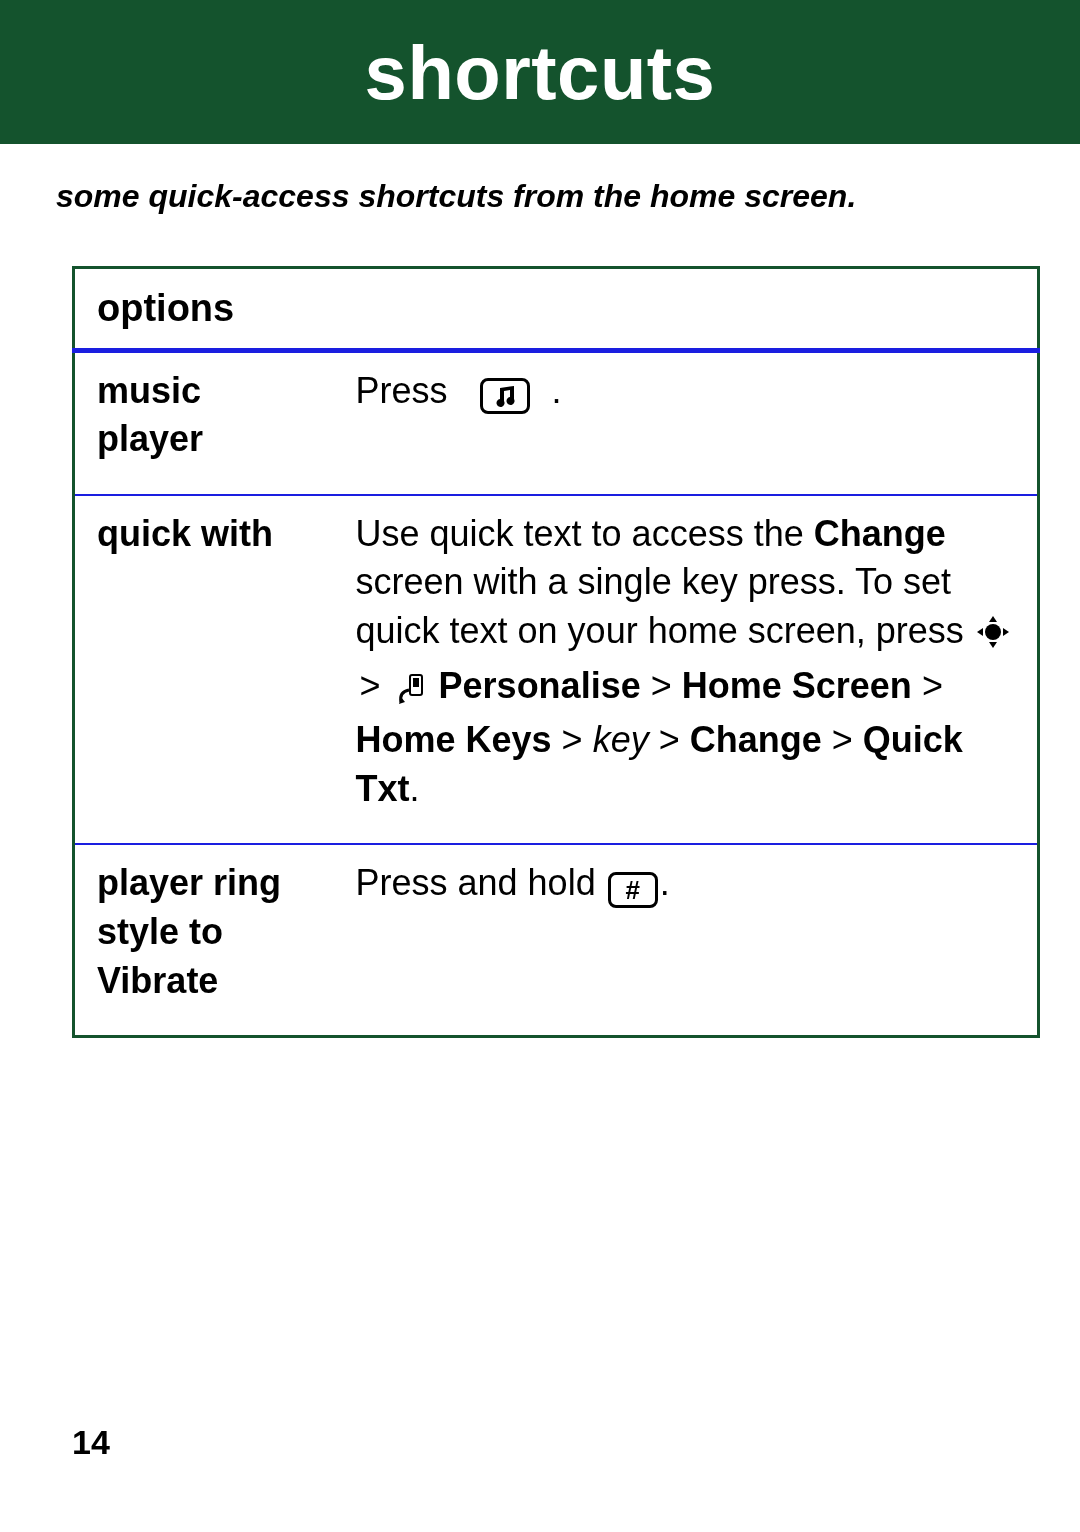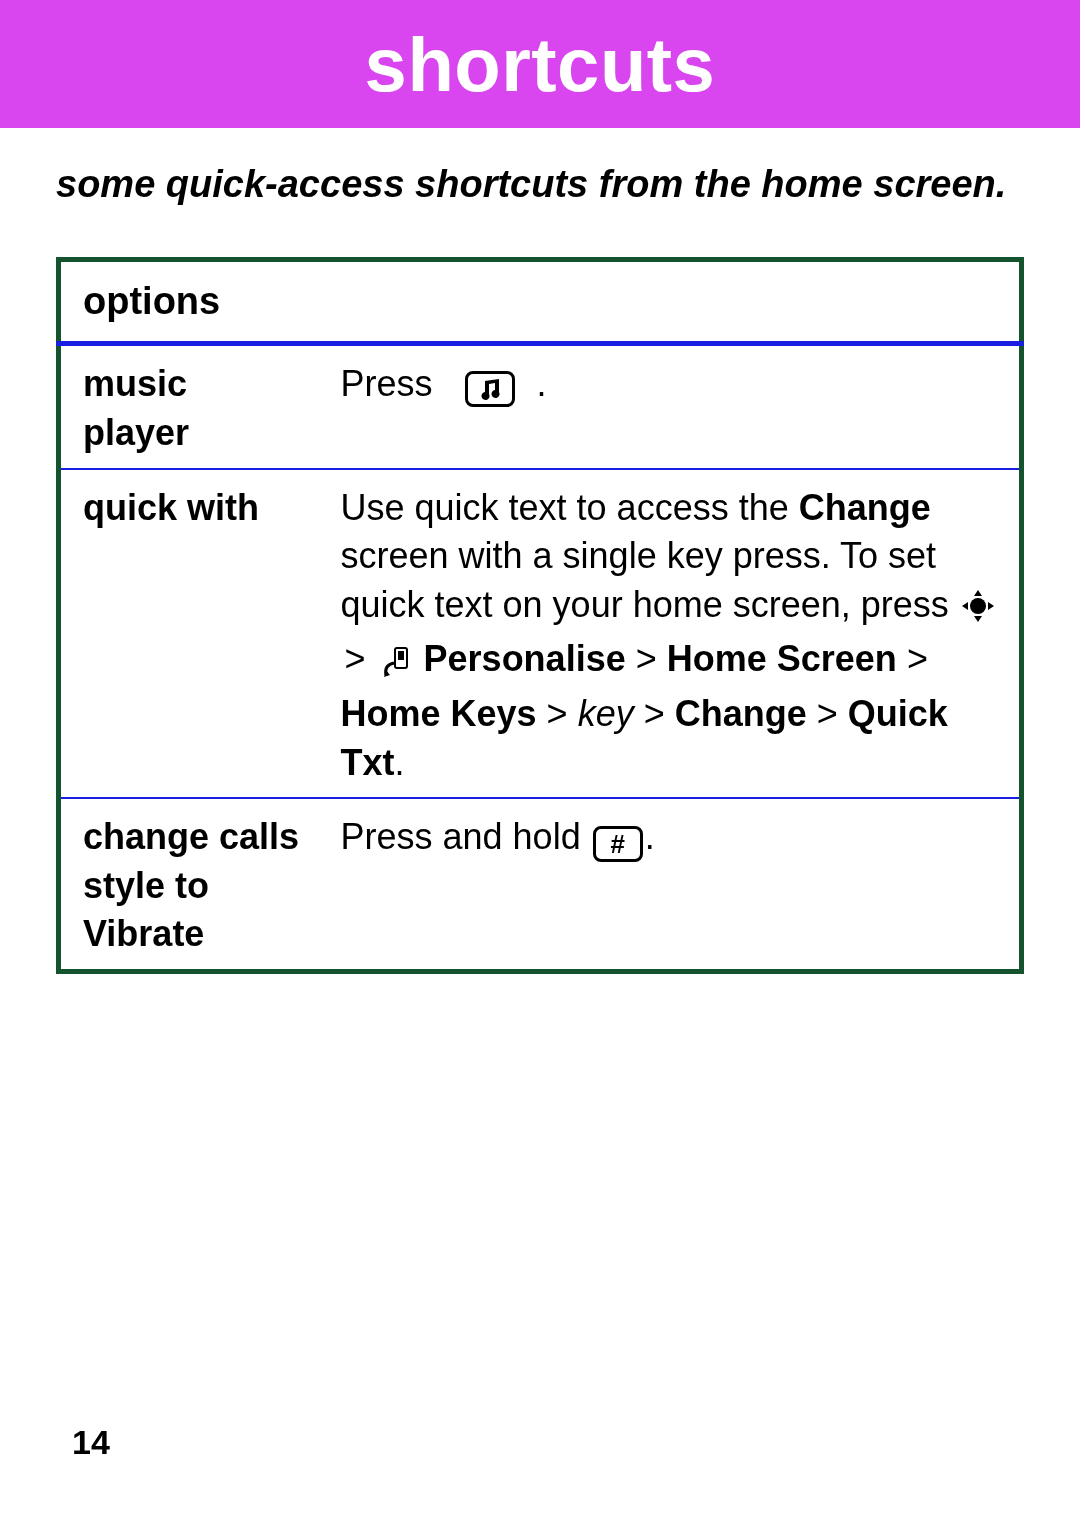--- a/index.html
+++ b/index.html
@@ -6,60 +6,61 @@
   html, body { margin: 0; padding: 0; }
   body {
     width: 1080px;
     height: 1532px;
     background: #fff;
     font-family: Arial, Helvetica, sans-serif;
     position: relative;
   }
   .banner {
     width: 100%;
-    height: 128px;
-    background: #d946ef;
+    height: 144px;
+    background: #14532d;
     display: flex;
     align-items: center;
     justify-content: center;
   }
   .banner-title {
     color: #fff;
     font-weight: 700;
     font-size: 76px;
     letter-spacing: 0.5px;
   }
   .content {
     padding: 32px 56px 0 56px;
   }
   .intro {
     font-style: italic;
     font-weight: 700;
-    font-size: 38px;
+    font-size: 32px;
     line-height: 1.3;
     color: #000;
     margin: 0 0 48px 0;
   }
   table.opts {
     width: 100%;
     border-collapse: collapse;
-    border: 5px solid #14532d;
+    border: 3px solid #14532d;
+    margin-left: 16px;
   }
   table.opts th {
     text-align: left;
     font-weight: 700;
     font-size: 38px;
     padding: 18px 22px 18px 22px;
     border-bottom: 5px solid #1a1ee0;
   }
   table.opts td {
     vertical-align: top;
     font-size: 36px;
     line-height: 1.35;
-    padding: 14px 18px 10px 22px;
+    padding: 14px 18px 30px 22px;
     border-top: 2px solid #1a1ee0;
   }
   table.opts tr:first-of-type td { border-top: none; }
   table.opts td.label {
     font-weight: 700;
     width: 260px;
     white-space: normal;
   }
   .cond { font-family: "Arial Narrow", Arial, sans-serif; font-stretch: condensed; }
   .bold { font-weight: 700; }
@@ -162,21 +163,21 @@
             <span>&gt;</span>
             <span class="ital">key</span>
             <span>&gt;</span>
             <span class="bold">Change</span>
             <span>&gt;</span>
             <span class="bold">Quick Txt</span></span><span>.</span>
         </td>
       </tr>
 
       <tr>
-        <td class="label">change calls style  to Vibrate</td>
+        <td class="label">player ring style  to Vibrate</td>
         <td>
           <span>Press and hold</span>
           <span class="key">
               <span>#</span>
             </span><span>.</span>
         </td>
       </tr>
 
 
     </tbody>

